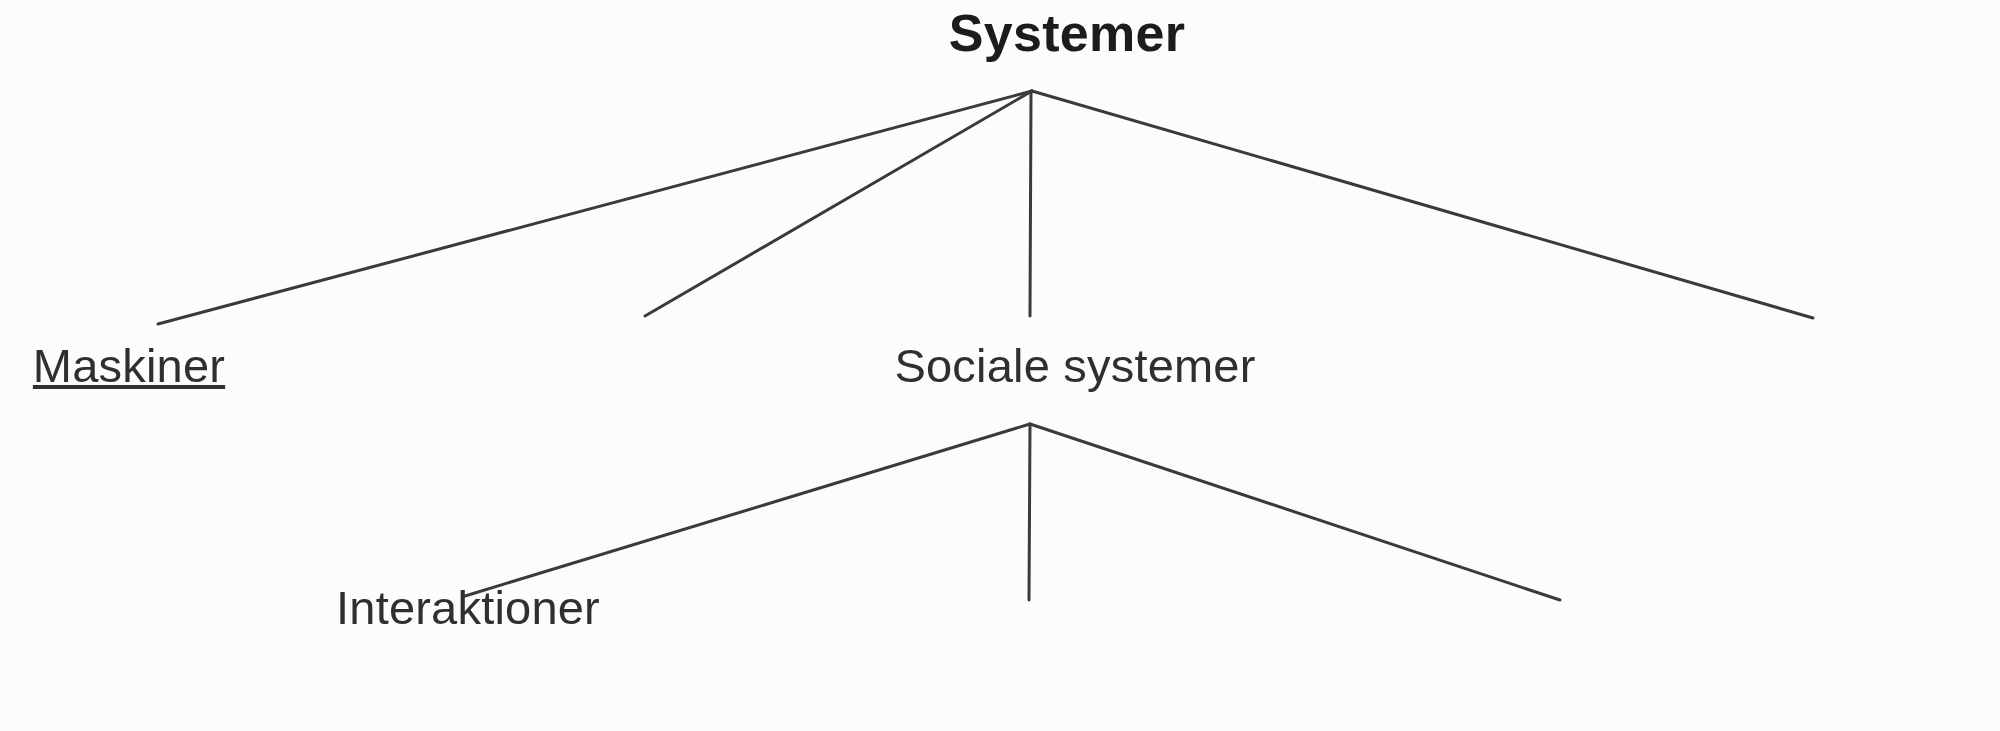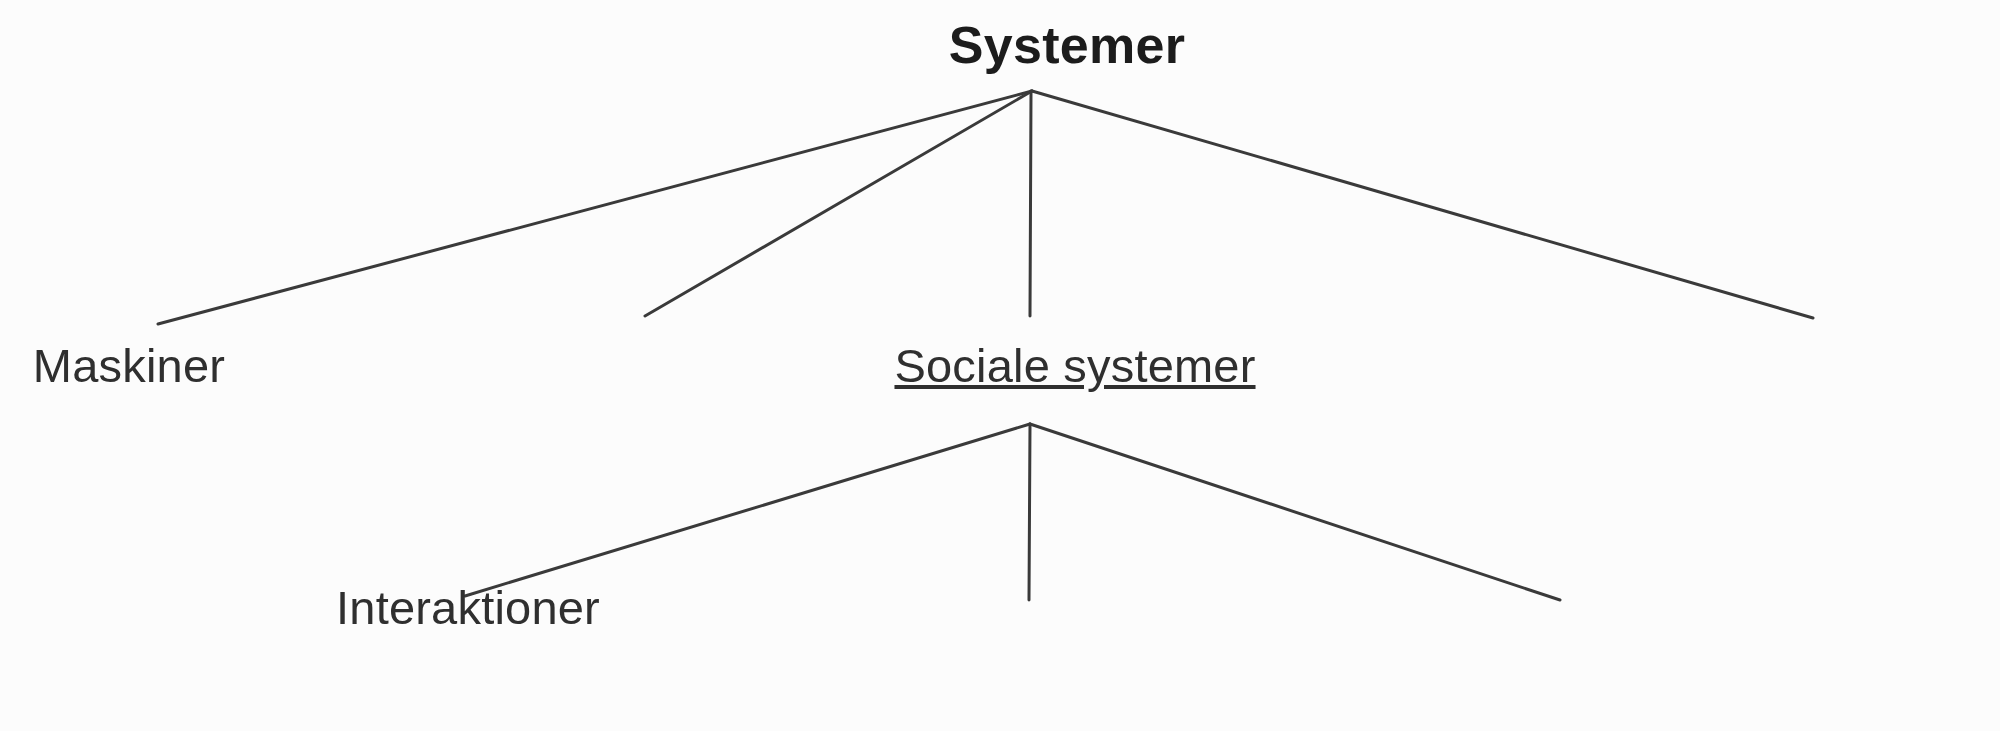--- a/index.html
+++ b/index.html
@@ -60,25 +60,25 @@
     <line x1="1032" y1="91" x2="158" y2="324"></line>
     <line x1="1032" y1="91" x2="645" y2="316"></line>
     <line x1="1031" y1="91" x2="1030" y2="316"></line>
     <line x1="1032" y1="91" x2="1813" y2="318"></line>
 
     <line x1="1030" y1="424" x2="465" y2="596"></line>
     <line x1="1030" y1="424" x2="1029" y2="600"></line>
     <line x1="1030" y1="424" x2="1560" y2="600"></line>
   </svg>
 
-  <div class="root-node" style="left:1067px; top:16px;">Systemer</div>
+  <div class="root-node" style="left:1067px; top:4px;">Systemer</div>
 
-  <div class="node row-2" style="left:129px;">Maskiner</div>
+  <div class="node row-2" style="left:129px;text-decoration:underline;">Maskiner</div>
 
 
-  <div class="node row-2" style="left:1075px;text-decoration:underline;">Sociale systemer</div>
+  <div class="node row-2" style="left:1075px;">Sociale systemer</div>
 
 
   <div class="node row-3" style="left:468px;">Interaktioner</div>
 
 
 
 </div>
 
 </body></html>

